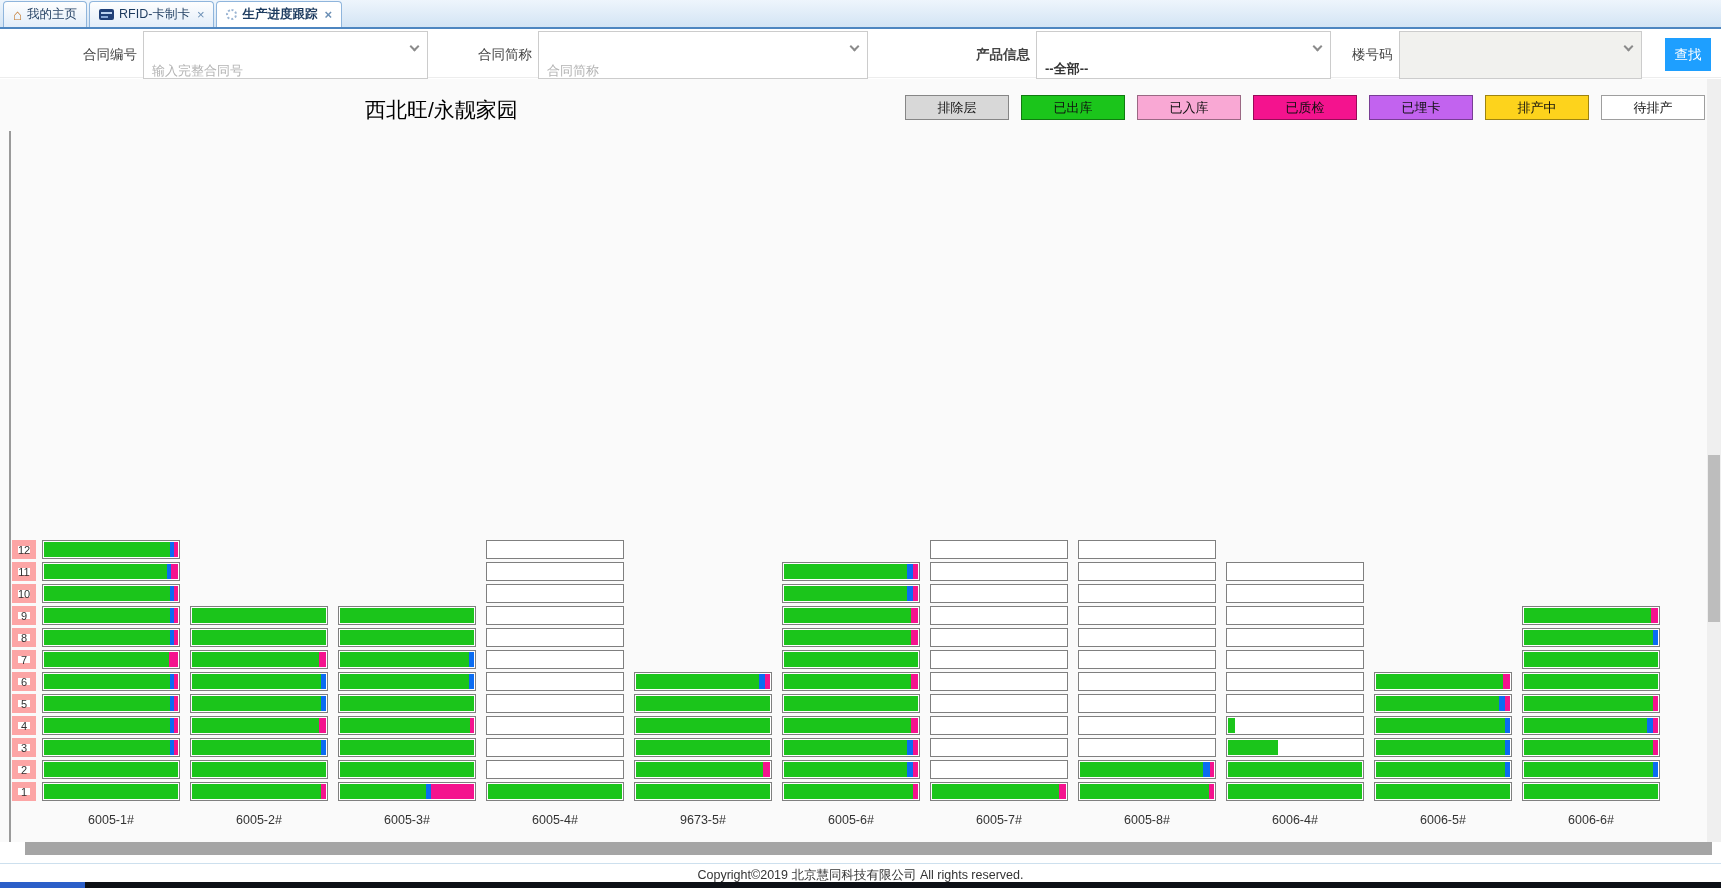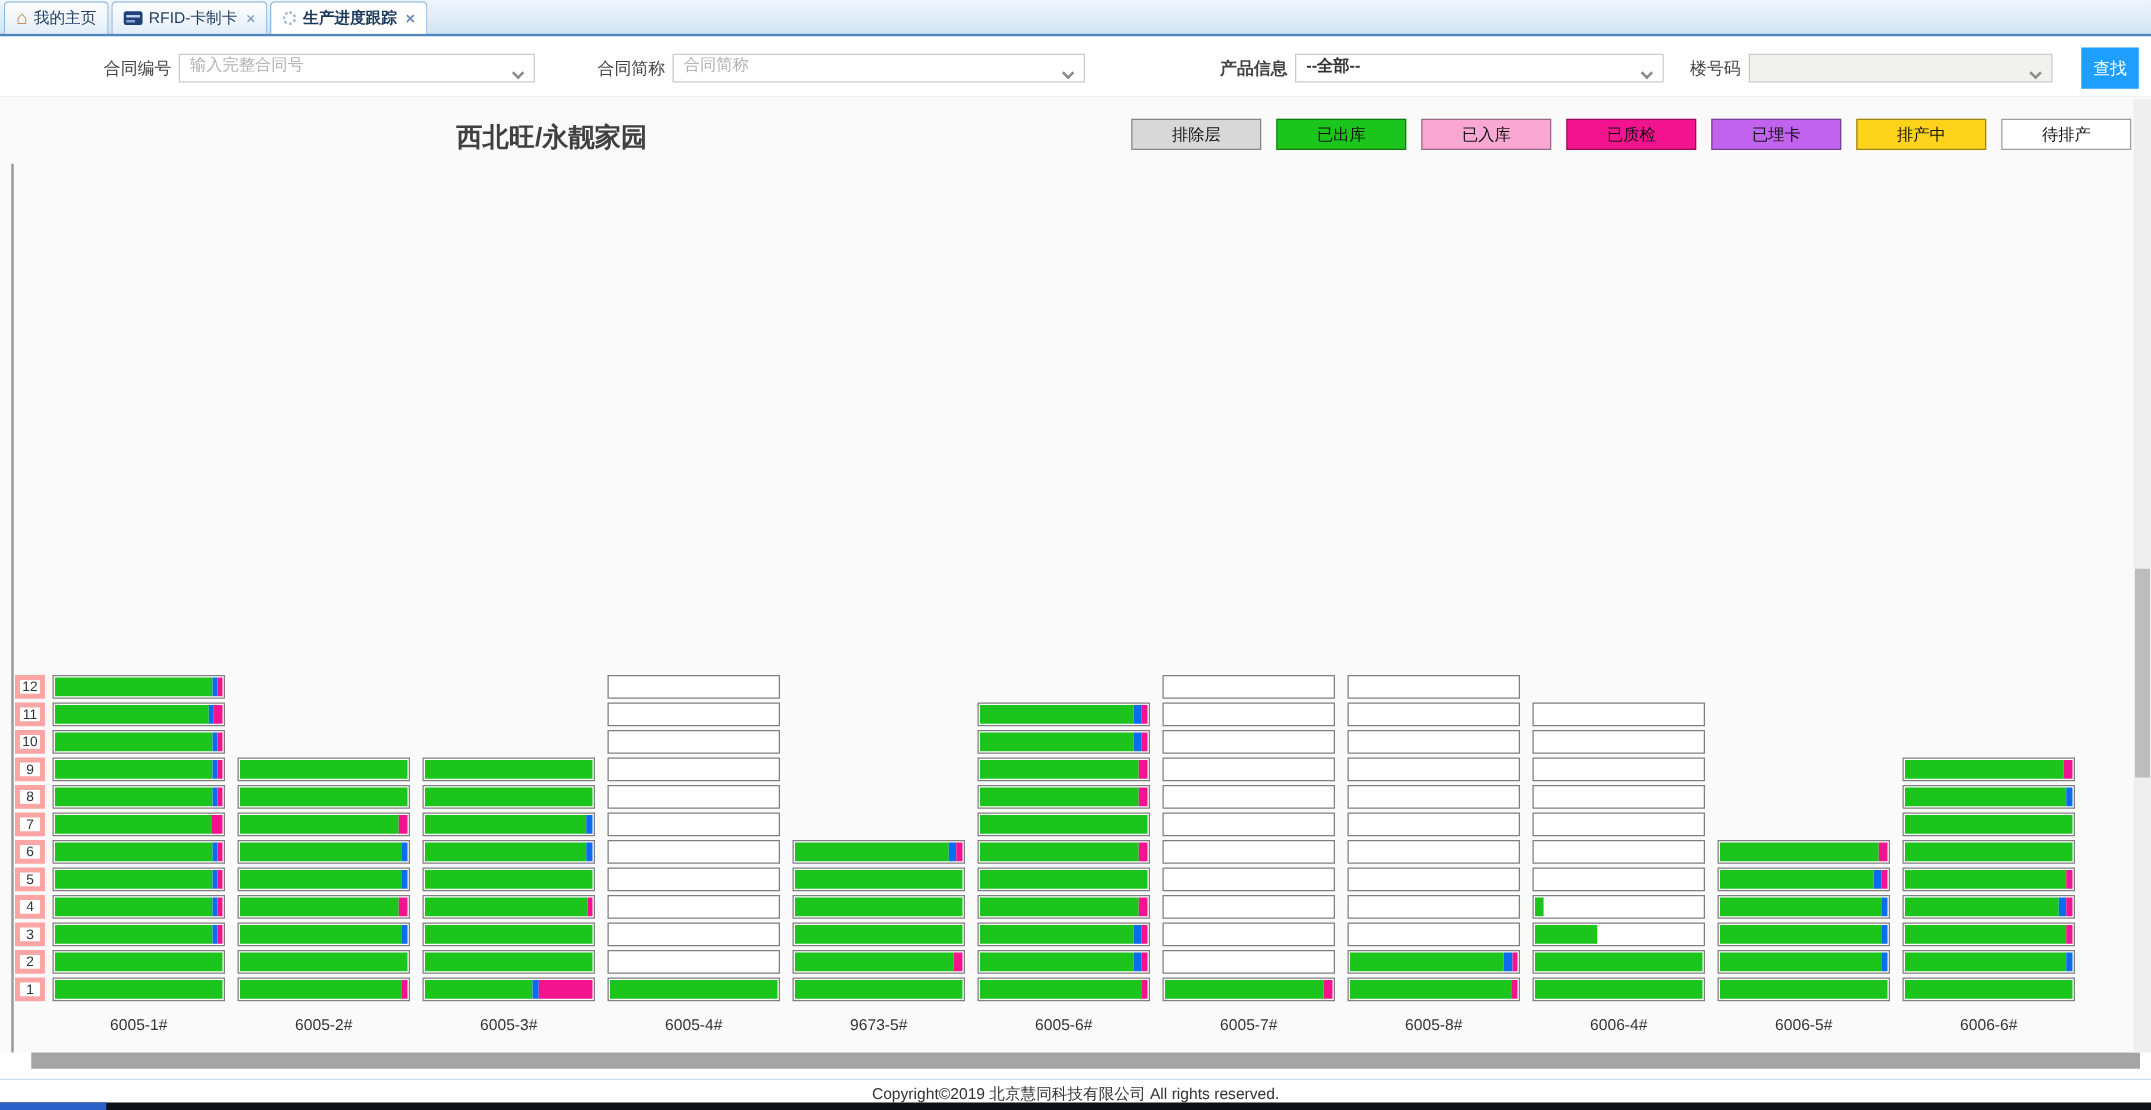--- a/index.html
+++ b/index.html
@@ -20,41 +20,41 @@
   .rfid-ico:before { content:""; position:absolute; left:2px; top:3px; width:11px; height:2px; background:#bcd2ef; }
   .rfid-ico:after  { content:""; position:absolute; left:2px; top:7px; width:7px;  height:2px; background:#89a8d6; }
   .spin-ico { width:11px; height:11px; border:2px dotted #9ab4d2; border-radius:50%; }
   .tab-close { color:#6b8fb5; font-size:13px; margin-left:2px; line-height:1; }
 
   
   .filterbar { position:absolute; left:0; top:31px; width:1721px; height:47px;
     background:#fff; border-bottom:1px solid #ededed; }
   .fgroup { position:absolute; top:8px; height:31px; display:flex; align-items:center; }
   .flabel { font-size:13.5px; color:#444; margin-right:6px; white-space:nowrap; }
-  .combo { position:relative; height:23px; border:1px solid #ccc; background:#fff;
-    display:flex; align-items:flex-start; padding:0 26px 0 8px; }
+  .combo { position:relative; height:48px; border:1px solid #ccc; background:#fff;
+    display:flex; align-items:flex-end; padding:0 26px 0 8px; }
   .combo input { border:none; outline:none; font-size:13px; width:100%; color:#333; background:transparent;
     font-family:"Liberation Sans","DejaVu Sans",sans-serif; }
   .combo input::placeholder { color:#b3b3b3; }
   .combo .val { font-size:13px; color:#333; }
   .chev { position:absolute; right:9px; top:11px; width:7px; height:7px;
     border-right:2px solid #8b8b8b; border-bottom:2px solid #8b8b8b; transform:rotate(45deg); }
   .combo.disabled { background:#f1f1ee; }
   .btn-search { position:absolute; left:1665px; top:7px; width:46px; height:33px;
     background:#1e9fff; color:#fff; border:none; font-size:13.5px; cursor:pointer; }
 
   
   .content { position:absolute; left:0; top:79px; width:1721px; height:763px; background:#fafafa; }
-  .chart-title { position:absolute; left:365px; top:17px; font-size:21px; font-weight:bold; color:#404040; }
+  .chart-title { position:absolute; left:365px; top:17px; font-size:21px; font-weight:normal; color:#000000; }
   .legend { position:absolute; right:16px; top:16px; display:flex; gap:12px; }
   .lg-btn { width:104px; height:25px; display:flex; align-items:center; justify-content:center;
     font-size:13px; color:#111; border:1px solid rgba(0,0,0,.38); cursor:pointer; white-space:nowrap; }
 
   .axis-line { position:absolute; left:9px; top:52px; width:2px; height:712px; background:#9a9a9a; }
-  .floor-box { position:absolute; width:24px; height:19px; background:#fff; border:4px solid #fca5a5;
+  .floor-box { position:absolute; width:24px; height:19px; background:#fff; border:6px solid #fca5a5;
     font-size:11px; color:#333; display:flex; align-items:center; justify-content:center; }
   .bar { position:absolute; width:138px; height:19px; background:#fff; border:1px solid #7f7f7f;
     padding:1px; display:flex; cursor:pointer; }
   .seg { height:100%; }
   .bld-label { position:absolute; width:138px; text-align:center; font-size:12.5px; color:#333; }
 
   
   .hscroll { position:absolute; left:0; top:842px; width:1721px; height:13px; background:#fff; }
   .hscroll .thumb { position:absolute; left:25px; top:0; width:1687px; height:13px; background:#a5a5a5; }
   .vscroll { position:absolute; left:1707px; top:79px; width:14px; height:763px; background:#efefef; }

